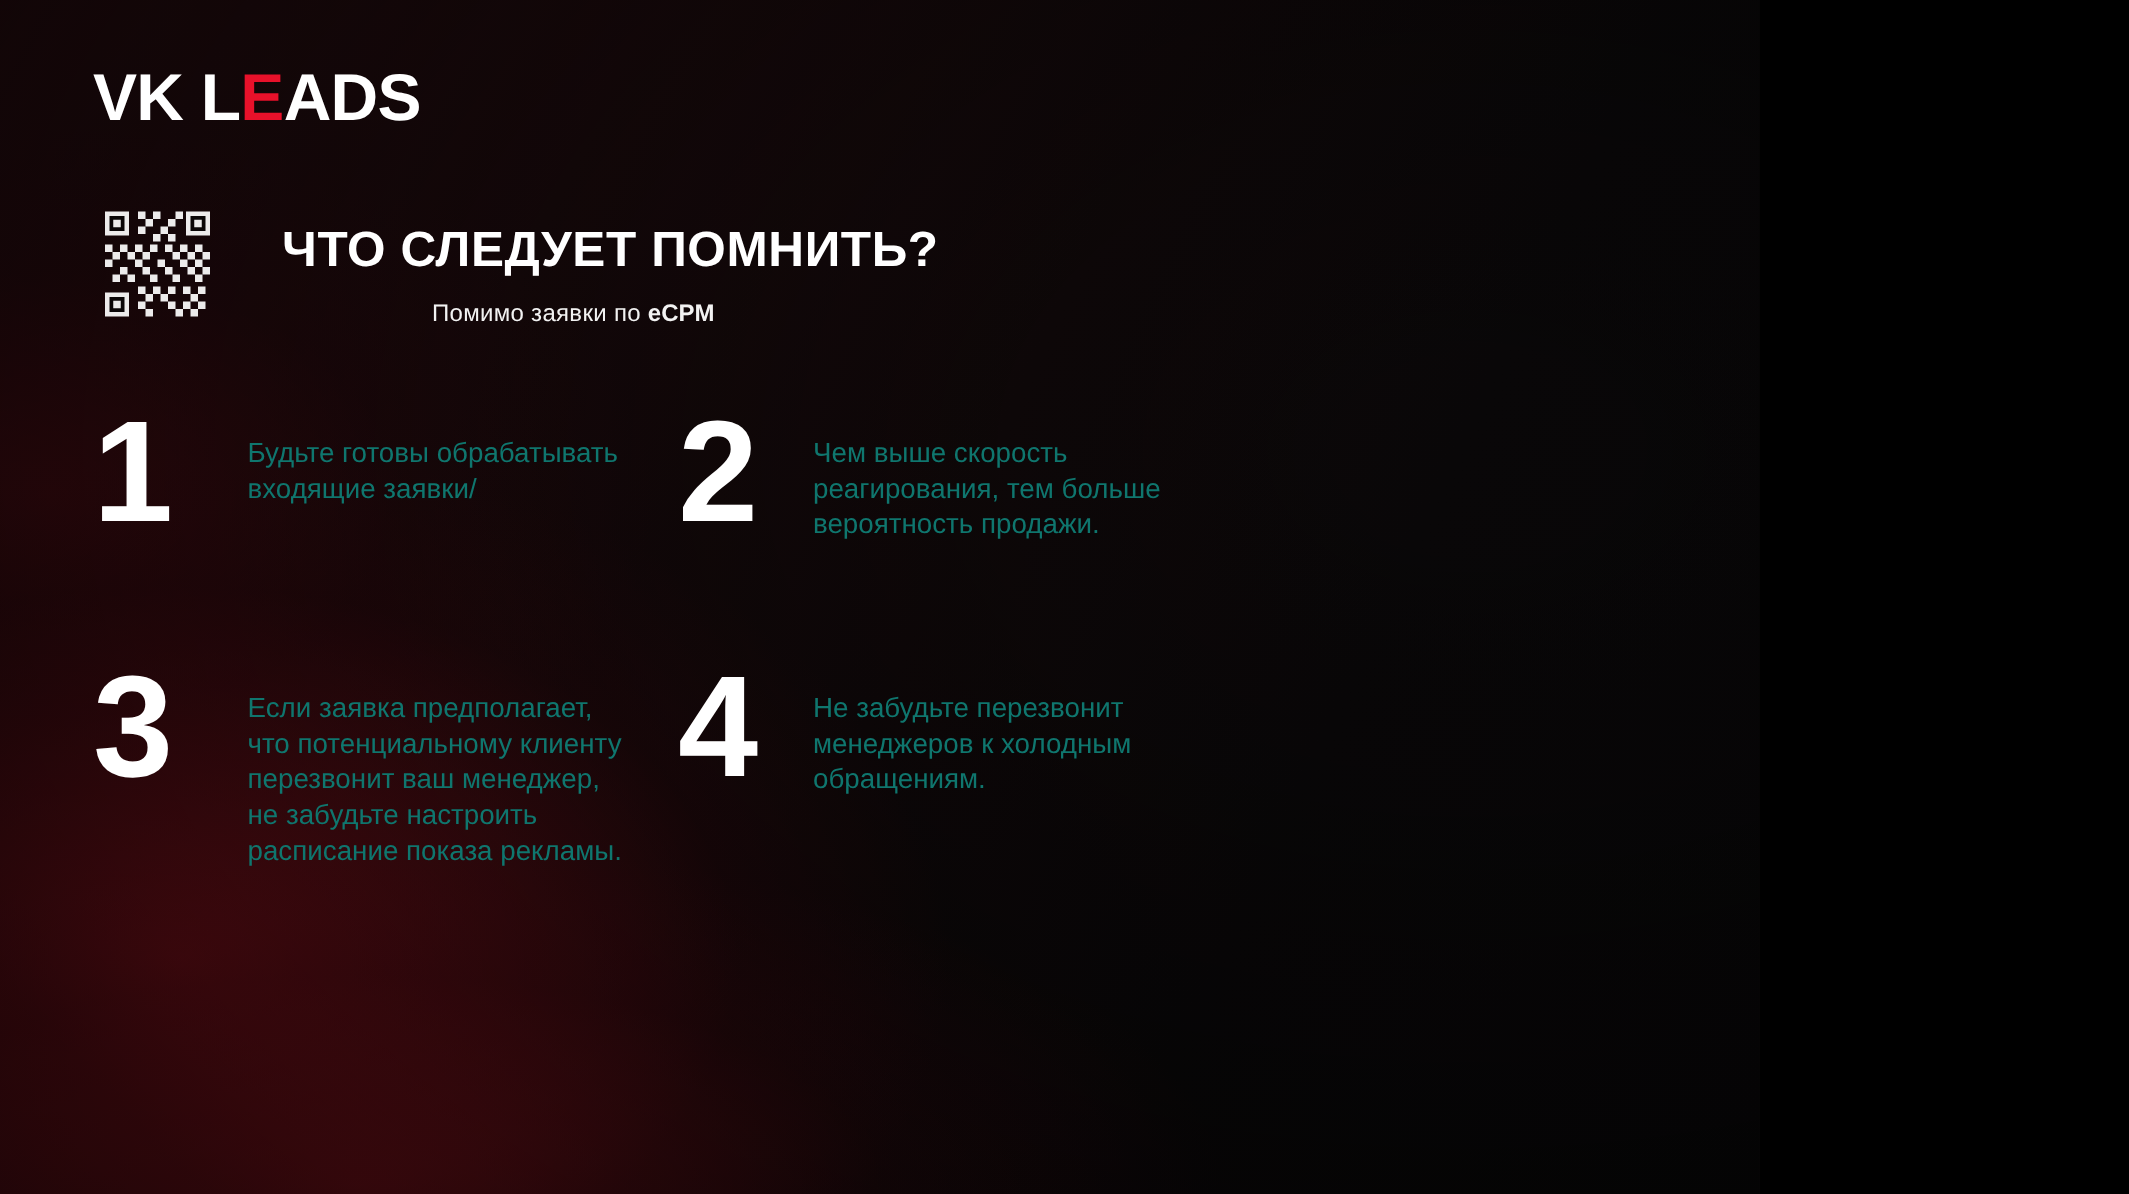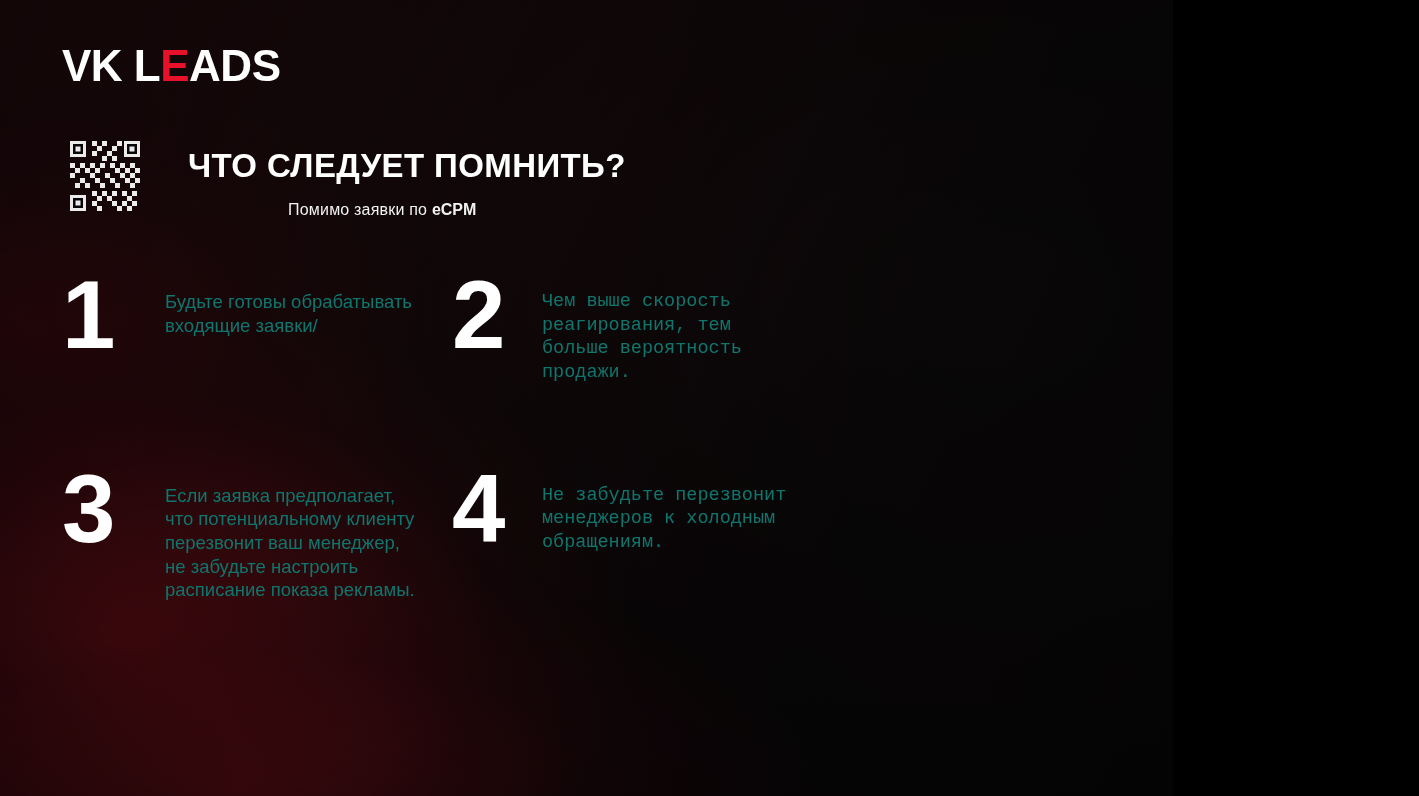--- a/index.html
+++ b/index.html
@@ -126,21 +126,20 @@
   .item-text {
     font-size: 18.5px;
     line-height: 1.28;
     color: #0f766e;
     font-weight: 500;
     padding-top: 8px;
     max-width: 250px;
   }
   .item-col-2 .item-text {
     max-width: 245px;
-    font-family: Liberation Mono, monospace;
   }
 </style>
 </head>
 <body>
 
 <div class="slide">
   <div class="bg-layer bg-base"></div>
   <div class="bg-layer bg-glow-2"></div>
   <div class="bg-layer bg-glow-1"></div>
   <div class="bg-layer bg-glow-3"></div>

